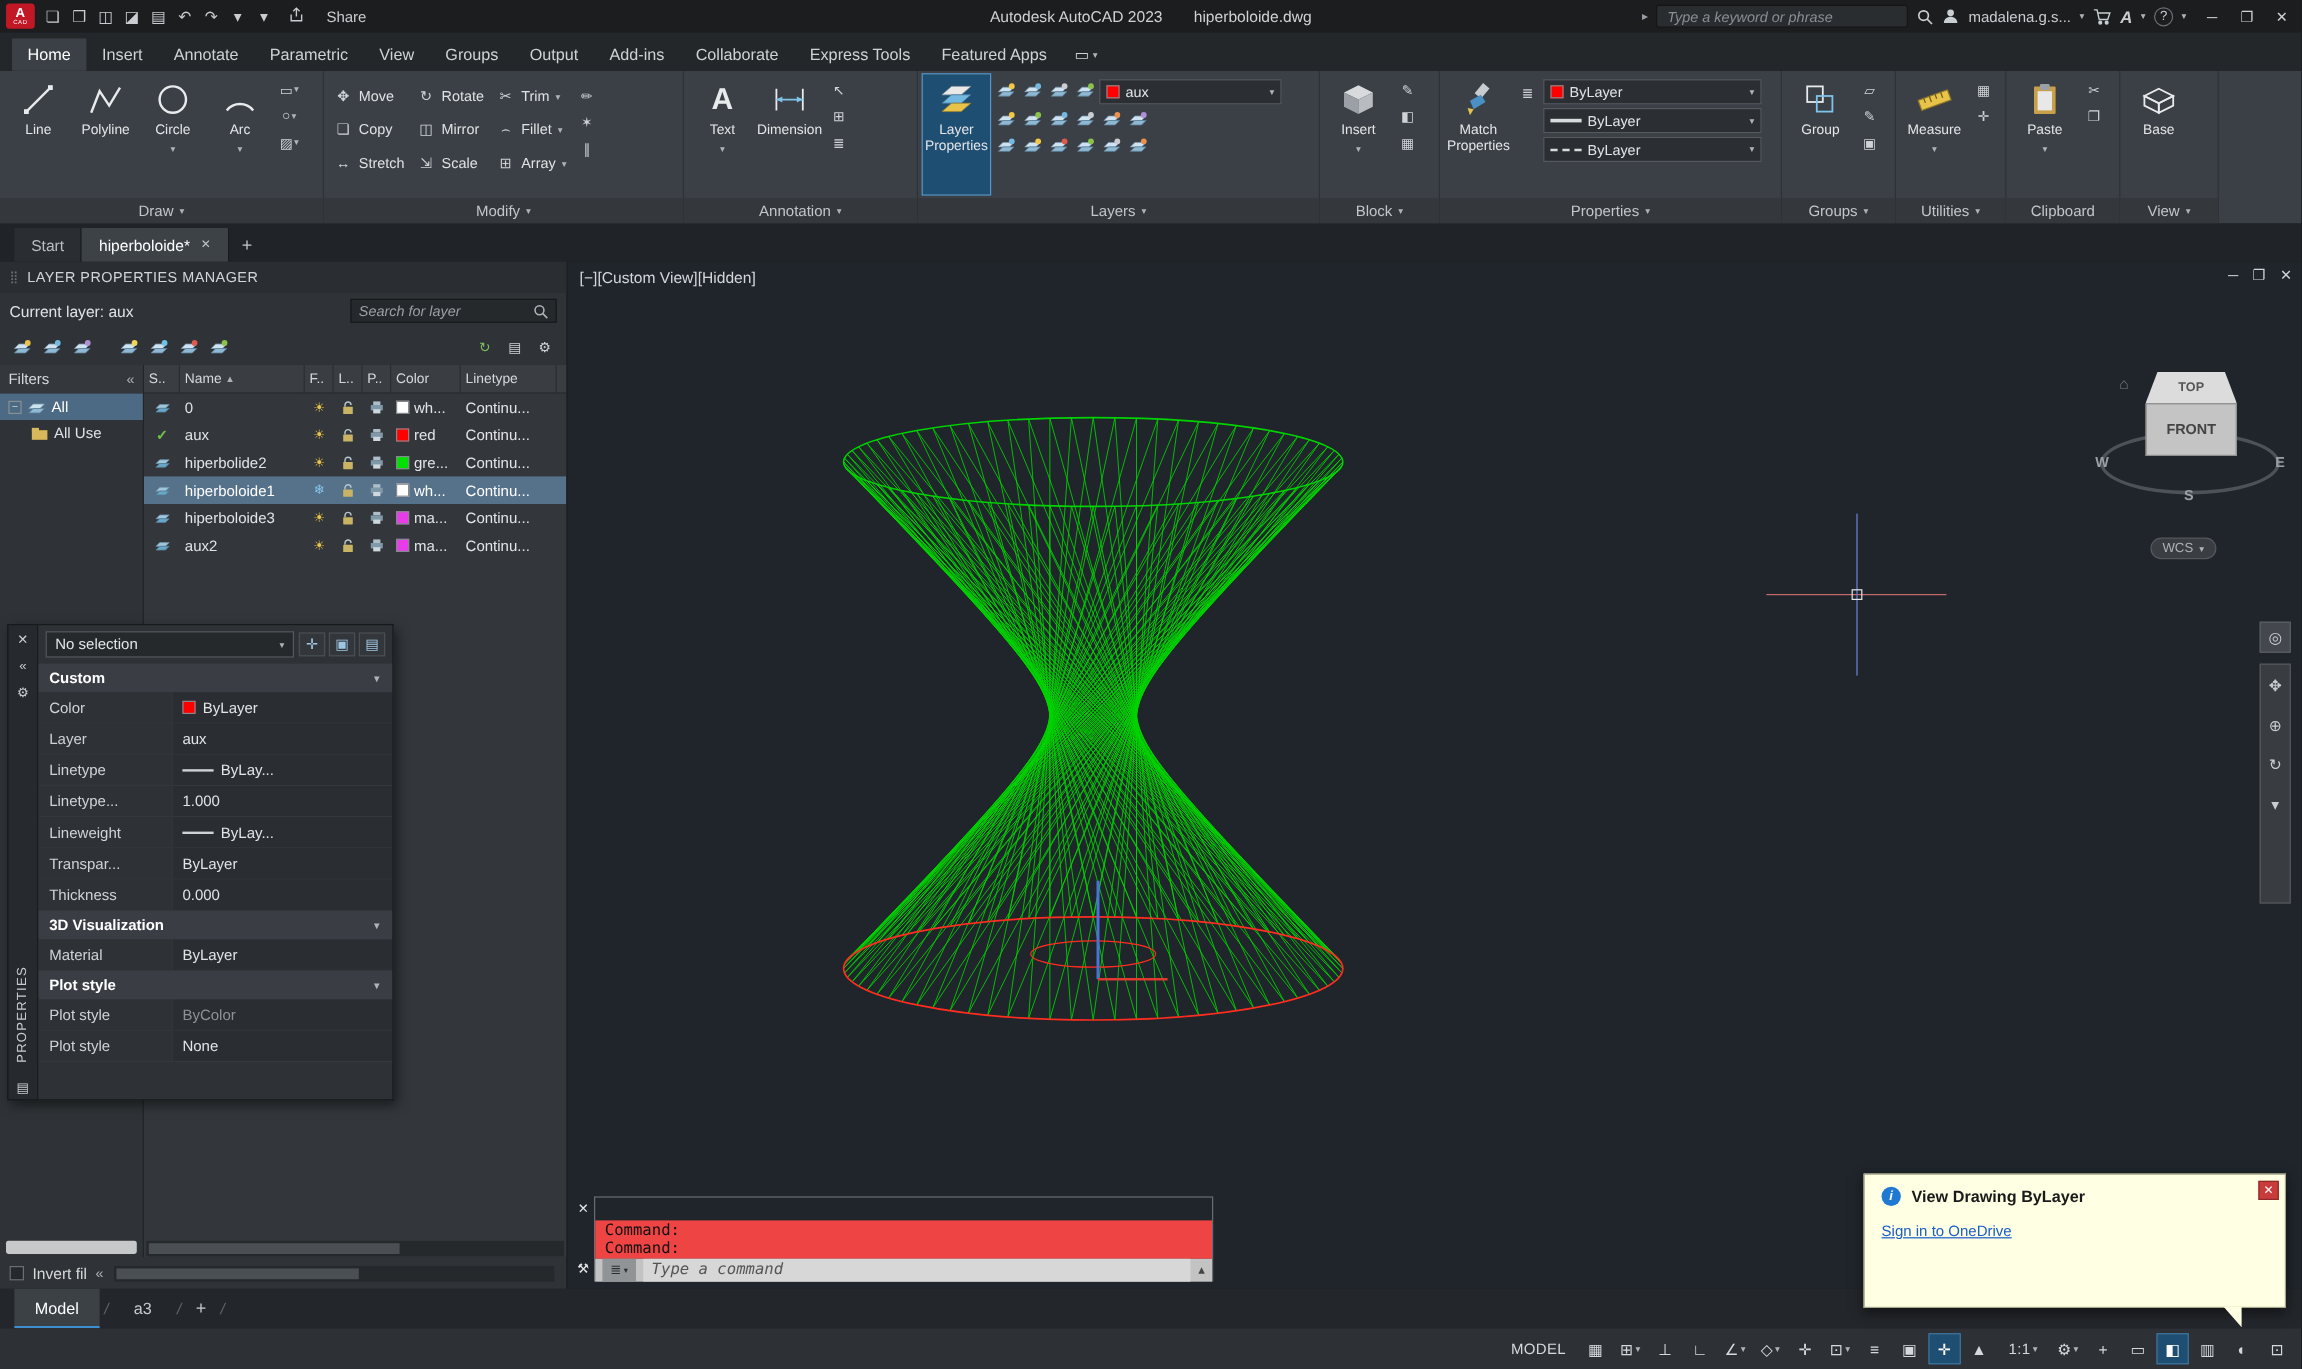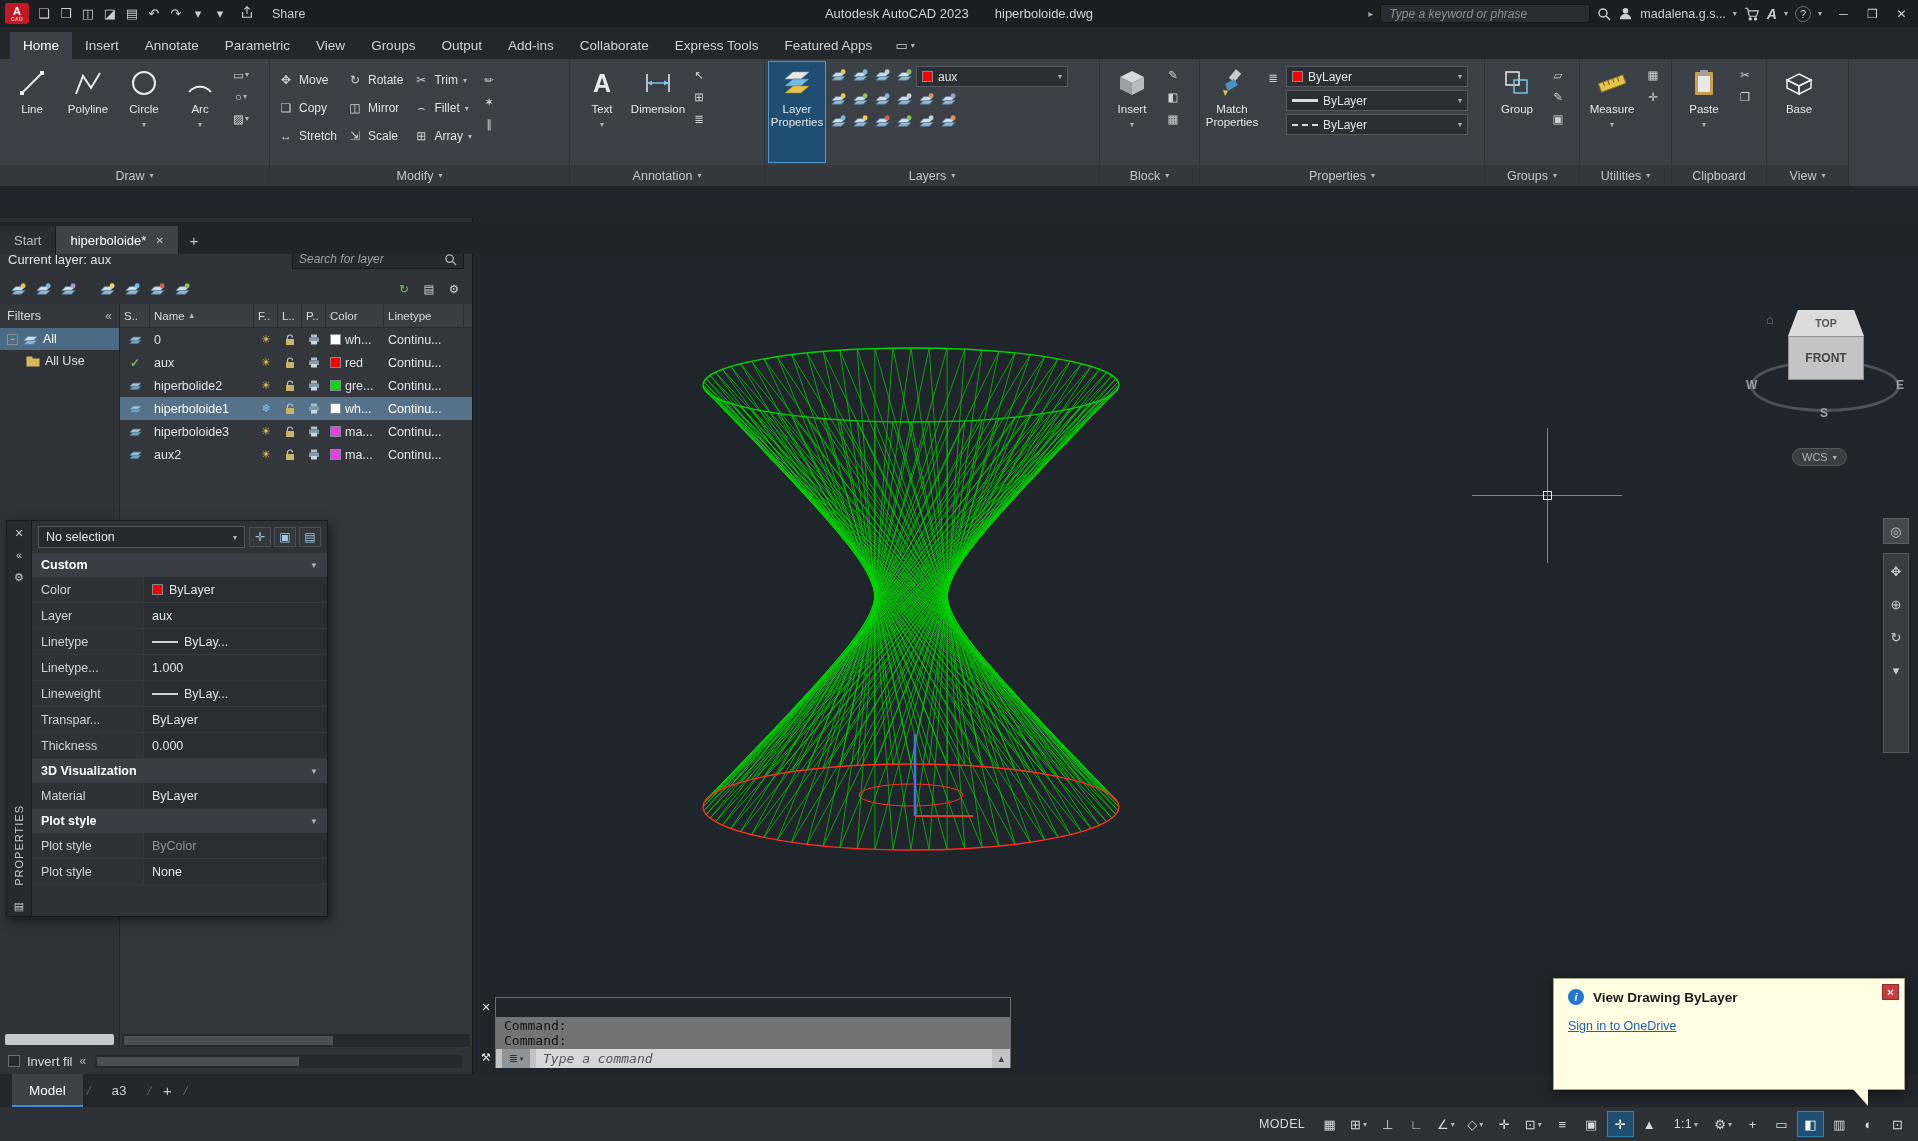--- a/index.html
+++ b/index.html
@@ -54,21 +54,21 @@
   .combo-dd { margin-left:auto; font-size:8px; color:#aeb3b7; }
   .layer-combo { width:152px; }
   .sw { width:11px; height:11px; border:1px solid #85898d; display:inline-block; flex:none; }
   .lw-line { width:26px; height:3px; background:#d8dadc; display:inline-block; flex:none; }
   .lt-line { width:26px; height:0; border-top:2px dashed #d8dadc; display:inline-block; flex:none; }
   .lay-right { display:flex; flex-direction:column; gap:3px; padding-top:4px; }
   .lay-iconrow { display:flex; gap:2px; }
   .prop-right { display:flex; flex-direction:column; gap:3px; padding-top:4px; width:182px; }
 
   
-  .filetabs { position:absolute; top:186px; left:0; right:0; height:32px; background:#202327; display:flex; align-items:flex-end; z-index:17;margin-top:36px; }
+  .filetabs { position:absolute; top:186px; left:0; right:0; height:32px; background:#202327; display:flex; align-items:flex-end; padding-left:12px; z-index:17; }
   .ftab { height:28px; display:flex; align-items:center; padding:0 14px; gap:9px; color:#b9bdc1; font-size:13px; background:#2a2e32; border-right:1px solid #17191b; }
   .ftab.active { background:#3d4247; color:#fff; }
   .ftab-x { font-size:10px; color:#c2c6ca; }
   .ftab-add { width:30px; height:28px; display:flex; align-items:center; justify-content:center; color:#c2c6ca; font-size:15px; }
 
   
   .lpm { position:absolute; top:218px; left:0; width:473px; bottom:67px; background:#2f3337; border-right:1px solid #17191b; display:flex; flex-direction:column; z-index:4; }
   .lpm-title { height:26px; display:flex; align-items:center; gap:7px; padding:0 8px; background:#2a2d31; color:#d3d6d9; font-size:12px; letter-spacing:0.4px; }
   .grip { color:#6a6f74; font-size:10px; }
   .lpm-cur { height:30px; display:flex; align-items:center; padding:0 8px; color:#e0e2e4; font-size:13px; }
@@ -145,21 +145,21 @@
   .navbar { position:absolute; right:7px; top:300px; width:28px; z-index:3; }
   .nav-box { width:26px; height:26px; background:rgba(72,77,82,0.9); border:1px solid #5a5f64; display:flex; align-items:center; justify-content:center; color:#c9cdd1; margin-bottom:9px; font-size:13px; }
   .nav-bar { width:26px; height:200px; background:rgba(62,66,70,0.85); border:1px solid #55595e; display:flex; flex-direction:column; align-items:center; padding:10px 0; gap:18px; }
   .nav-ic { color:#c9cdd1; font-size:13px; }
 
   
   .cmdwin { position:absolute; left:4px; top:779px; width:534px; height:71px; display:flex; z-index:4; }
   .cmd-strip { width:18px; display:flex; flex-direction:column; align-items:center; justify-content:space-between; padding:4px 0; color:#e4e6e8; font-size:11px; }
   .cmd-main { flex:1; display:flex; flex-direction:column; border:1px solid #6a6e72; }
   .cmd-grip { height:7px; background:#c9c9c9; background-image:radial-gradient(#868686 1px, transparent 1.1px); background-size:5px 4px; background-position:2px 2px; }
-  .cmd-hist { flex:1; background:#737373; color:#111; font-family:"DejaVu Sans Mono", monospace; font-size:13px; padding:1px 8px; display:flex; flex-direction:column; justify-content:space-evenly;margin-top:19px; }
+  .cmd-hist { flex:1; background:#ef4444; color:#111; font-family:"DejaVu Sans Mono", monospace; font-size:13px; padding:1px 8px; display:flex; flex-direction:column; justify-content:space-evenly;margin-top:19px; }
   .cmd-input { height:25px; background:#c3c3c3; display:flex; align-items:center; gap:6px; padding:0 6px; }
   .cmd-btn { width:28px; height:19px; background:#90949７; background:#909497; display:flex; align-items:center; justify-content:center; gap:2px; color:#2b2e31; font-size:11px; }
   .cmd-field { flex:1; height:19px; background:#d7d7d7; display:flex; align-items:center; padding:0 7px; color:#555; font-style:italic; font-family:"DejaVu Sans Mono", monospace; font-size:13px; }
   .cmd-up { color:#444; font-size:11px; }
 
   
   .modelbar { position:absolute; left:0; right:0; top:1074px; height:33px; background:#23262a; display:flex; align-items:center; padding-left:12px; z-index:5; }
   #model-tabs { display:flex; align-items:center; height:100%; }
   .mtab { height:100%; display:flex; align-items:center; padding:0 17px; color:#c6cacd; font-size:13.5px; }
   .mtab.active { background:#3c4146; color:#fff; box-shadow:inset 0 -2px 0 #3d8fd1; }

